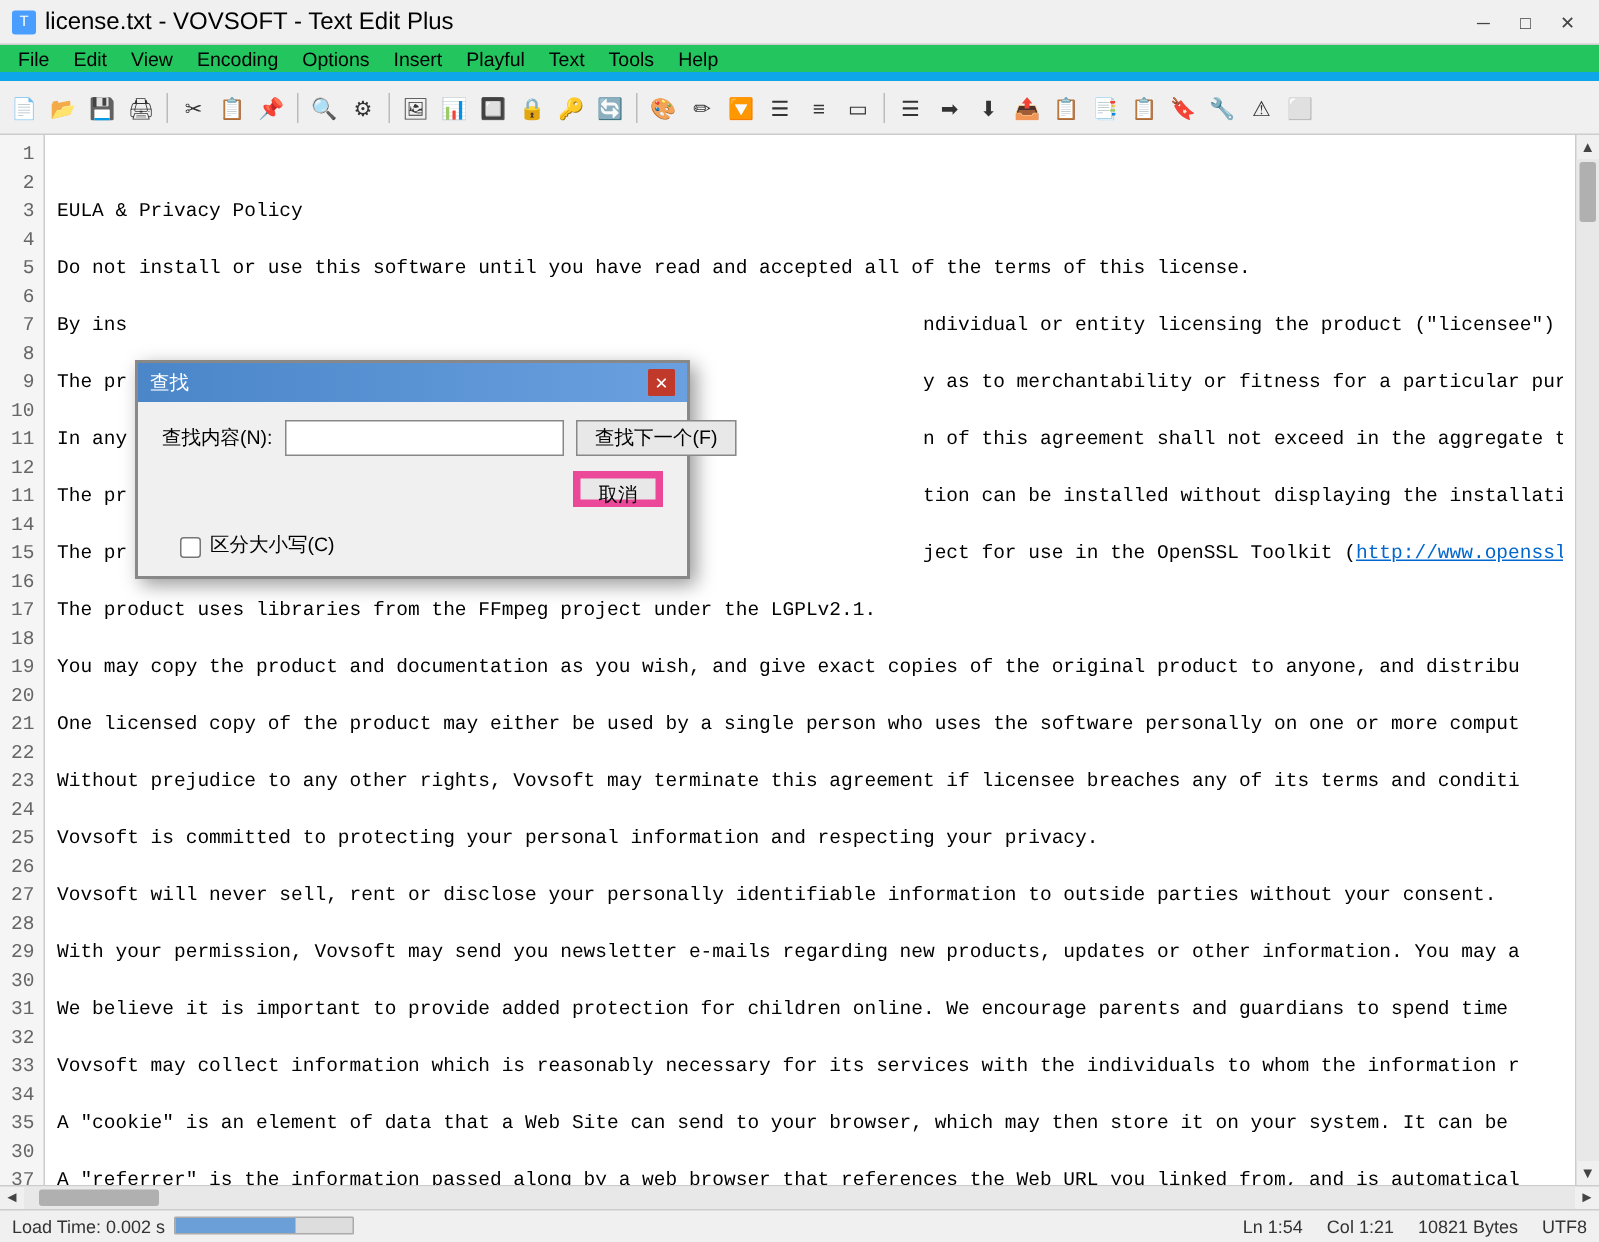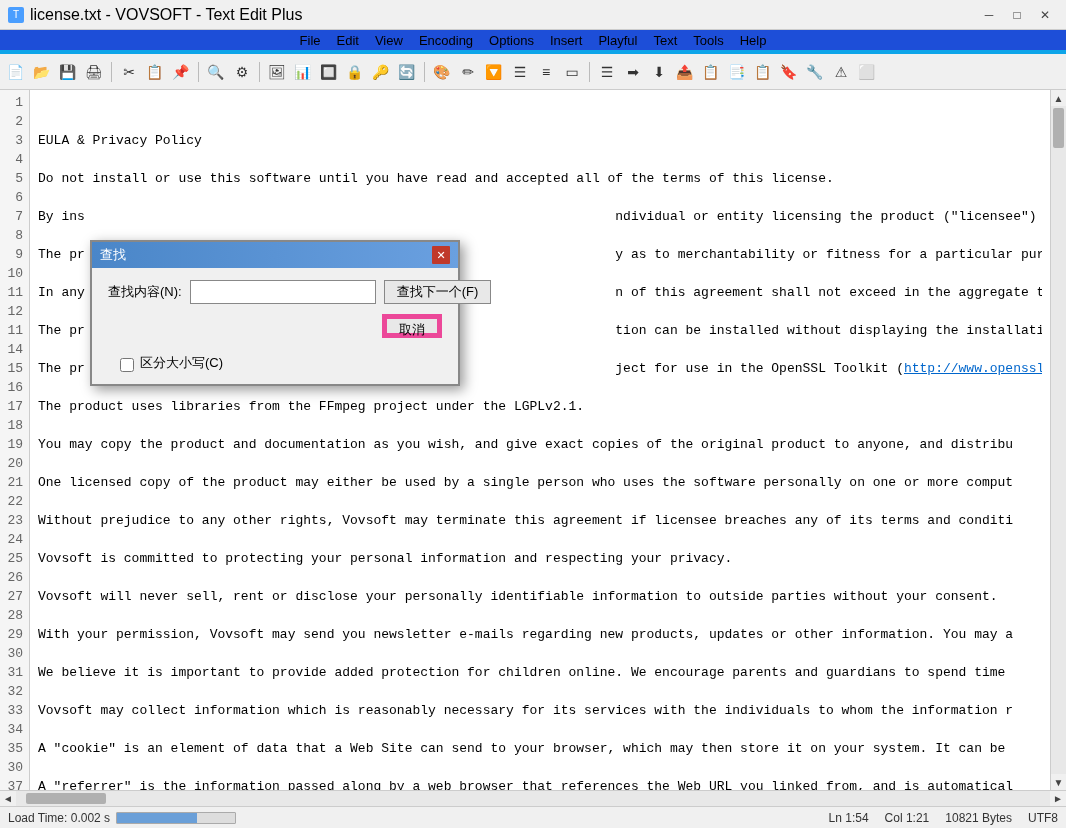--- a/index.html
+++ b/index.html
@@ -58,27 +58,26 @@
       cursor: pointer;
       font-size: 12px;
       color: #444;
       background: transparent;
       border: none;
       border-radius: 2px;
     }
 
     
     #menu-bar {
-      background: #1d4ed8;
+      background: #22c55e;
       height: 24px;
       display: flex;
       align-items: center;
       padding: 0 4px;
-      border-bottom: 4px solid #0ea5e9;
-      justify-content: center;
+      border-bottom: 6px solid #0ea5e9;
     }
     .menu-item {
       padding: 2px 8px;
       font-size: 13px;
       cursor: pointer;
       border-radius: 2px;
       color: #000;
     }
 
     
@@ -196,21 +195,21 @@
       border-top: 1px solid #ccc;
       display: flex;
       align-items: center;
       padding: 0 8px;
       font-size: 12px;
       color: #333;
       gap: 0;
     }
     #status-bar-left {
       display: flex;
-      align-items: center;
+      align-items: flex-start;
       gap: 6px;
       flex: 1;
     }
     #status-progress {
       width: 120px;
       height: 12px;
       background: #ddd;
       border: 1px solid #aaa;
       border-radius: 1px;
     }

